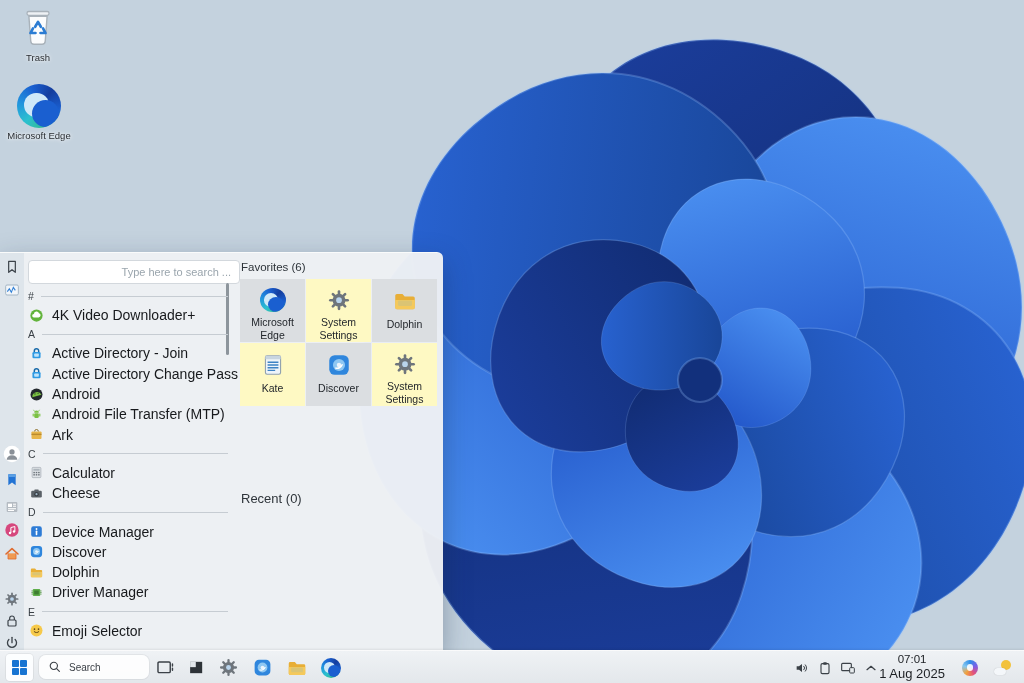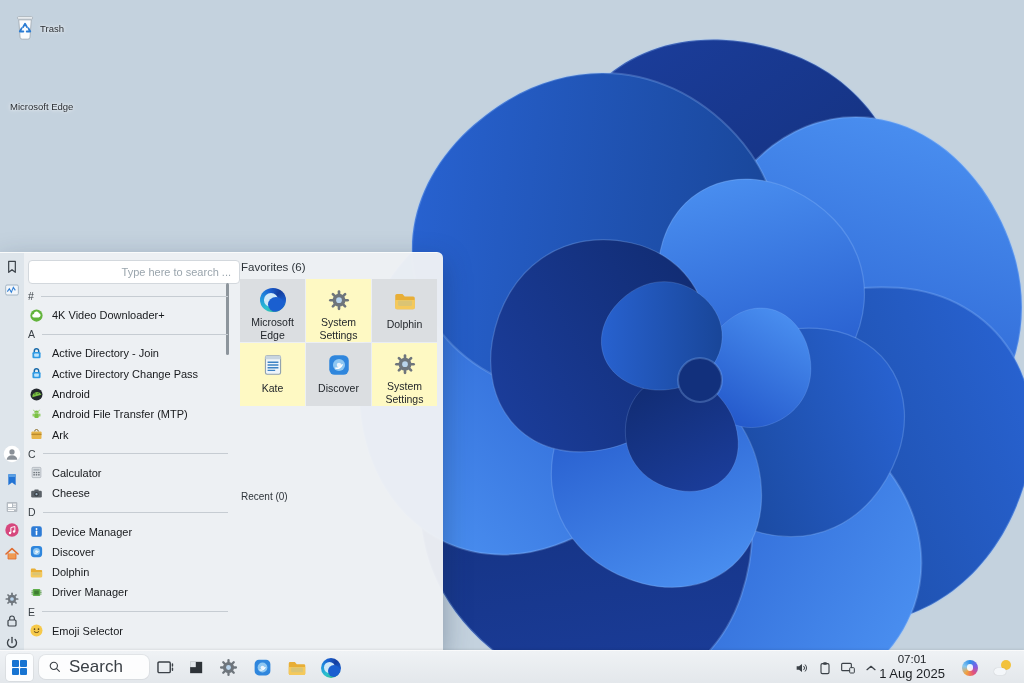--- a/index.html
+++ b/index.html
@@ -5,21 +5,21 @@
   html,body{margin:0;padding:0;}
   body{width:1024px;height:683px;overflow:hidden;position:relative;
        font-family:"Liberation Sans", sans-serif; background:#c3d0dc;}
   .abs{position:absolute;}
   svg.i{display:block;}
 
   
   #wallpaper{left:0;top:0;width:1024px;height:683px;}
 
   
-  .dt-icon{display:flex;flex-direction:row;align-items:center;gap:2px;cursor:default;}
+  .dt-icon{display:flex;flex-direction:column;align-items:center;gap:2px;cursor:default;}
   .dt-icon .lbl{font-size:9.5px;color:#2a2e33;text-shadow:0 0 3px rgba(255,255,255,.9),0 0 6px rgba(255,255,255,.7);white-space:nowrap;}
 
   .edge-icon{border-radius:50%;position:relative;overflow:hidden;
     background:conic-gradient(from 160deg,#35b98a,#2bc0cf,#2193de,#1a5fd0,#143d9e,#1a5fd0,#35b98a);}
   .edge-icon::after{content:"";position:absolute;left:16%;top:20%;width:56%;height:56%;border-radius:50%;
     background:#cfe8f8;}
   .edge-icon::before{content:"";position:absolute;left:33%;top:36%;width:62%;height:62%;border-radius:50%;
     background:#1a5fd0;z-index:1;}
 
   
@@ -30,45 +30,45 @@
   .sb-ic{position:absolute;left:4px;width:16px;height:16px;color:#3c434a;}
   #search-box{left:28px;top:7px;width:194px;height:22px;background:#fff;border:1px solid #d3d8dd;
     border-radius:4px;font-size:11px;color:#333;padding:0 8px;outline:none;text-align:right;}
   #search-box::placeholder{color:#9aa5ad;}
   #app-list{left:28px;top:34px;width:200px;}
   .sec-hdr{height:18px;display:flex;align-items:center;gap:7px;}
   .sec-hdr .letter{font-size:10.5px;color:#3a4046;}
   .sec-hdr .rule{flex:1;height:1px;background:#c6ccd2;}
   .app-row{height:20.3px;display:flex;align-items:center;gap:8px;padding-left:1px;cursor:default;}
   .app-row .ai{width:15px;height:15px;flex:none;}
-  .app-row .al{font-size:11px;color:#17191c;white-space:nowrap;}
+  .app-row .al{font-size:14px;color:#17191c;white-space:nowrap;}
   #list-scrollbar{left:226px;top:30px;width:3px;height:72px;background:#8d959c;border-radius:2px;}
 
   #fav-panel{left:240px;top:0;width:200px;height:100%;}
   #fav-header{position:absolute;left:1px;top:8px;font-size:11.5px;color:#2e343a;text-align:right;}
   #fav-grid{position:absolute;left:0;top:26px;display:grid;grid-template-columns:repeat(3,65px);grid-auto-rows:63px;gap:1px;}
   .tile{display:flex;flex-direction:column;align-items:center;padding-top:9px;box-sizing:border-box;cursor:default;}
   .tile.dark{background:#dbdee1;}
   .tile.light{background:#fef9c3;}
   .tile .ti{width:26px;height:26px;margin-bottom:4px;}
   .tile .tl{font-size:10.5px;color:#23272c;text-align:center;line-height:1.22;padding:0 3px;}
-  #recent-header{position:absolute;left:1px;top:238px;font-size:10px;color:#2e343a;}
+  #recent-header{position:absolute;left:1px;top:238px;font-size:13px;color:#2e343a;}
 
   
   #taskbar{left:0;top:650px;width:1024px;height:33px;
     background:linear-gradient(#eff2f5,#e3e7eb);border-top:1px solid rgba(255,255,255,.8);
     box-shadow:0 -1px 2px rgba(0,0,0,.08);}
   #start-btn{left:6px;top:3px;width:27px;height:27px;background:rgba(253,254,255,.95);
     border-radius:4px;display:flex;align-items:center;justify-content:center;box-shadow:0 0 0 1px rgba(0,0,0,.05);}
   .win-logo{display:grid;grid-template-columns:7px 7px;grid-template-rows:7px 7px;gap:1.5px;}
   .win-logo span{background:#1874d2;border-radius:1px;}
   #tb-search{left:39px;top:4px;width:110px;height:24px;background:rgba(255,255,255,.88);
     border-radius:7px;display:flex;align-items:center;gap:7px;padding:0 9px;box-sizing:border-box;
     box-shadow:0 0 0 1px rgba(0,0,0,.05);}
-  #tb-search .sl{font-size:17px;color:#3a3f45;}
+  #tb-search .sl{font-size:10px;color:#3a3f45;}
   #tb-pins{left:156px;top:0;height:33px;display:flex;align-items:center;gap:13px;}
   #tray{right:0;top:0;height:33px;display:flex;align-items:center;padding-right:12px;}
   .tray-ic{width:16px;height:16px;color:#3b4147;margin-left:7px;}
   #clock{margin-left:0;text-align:center;line-height:1.15;cursor:default;}
   #clock .tm{font-size:11.5px;color:#1c1f23;}
   #clock .dt{font-size:13px;color:#1c1f23;}
   .copilot-icon{width:16px;height:16px;border-radius:50%;margin-left:17px;position:relative;
     background:conic-gradient(#2f8ee8,#7a5fe8,#e4517c,#f2a23c,#86c8f0,#2f8ee8);}
   .copilot-icon::after{content:"";position:absolute;left:30%;top:30%;width:40%;height:40%;border-radius:50%;background:rgba(255,255,255,.9);}
   .weather-icon{width:18px;height:16px;position:relative;margin-left:16px;}

